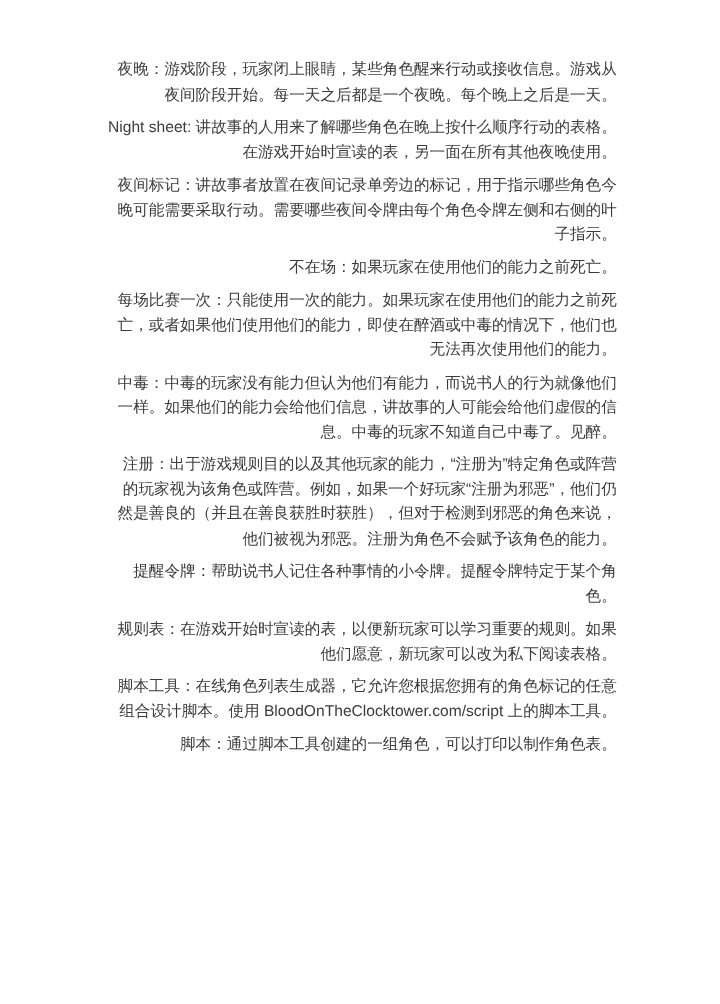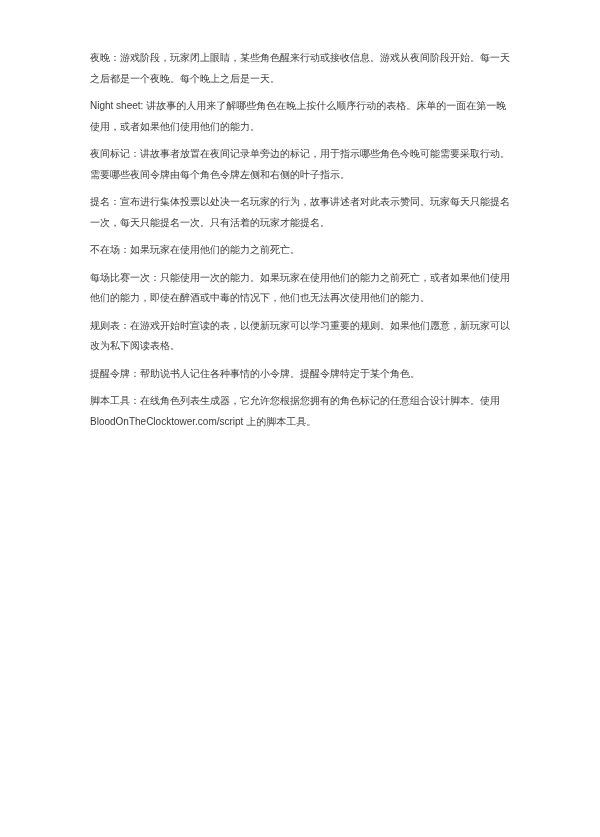--- a/index.html
+++ b/index.html
@@ -15,34 +15,36 @@
     font-family: "Liberation Sans", "DejaVu Sans", sans-serif;
   }
   .page {
     position: absolute;
     left: 90px;
     top: 48px;
     width: 424px;
   }
   .entry {
     margin: 0 0 7px 0;
-    font-size: 10px;
+    font-size: 13px;
     line-height: 20.5px;
     color: #3b3b3b;
-    text-align: left;
+    text-align: right;
     word-break: break-word;
     overflow-wrap: break-word;
   }
 </style>
 </head>
 <body>
 
 <div class="page">
   <p class="entry">夜晚：游戏阶段，玩家闭上眼睛，某些角色醒来行动或接收信息。游戏从夜间阶段开始。每一天之后都是一个夜晚。每个晚上之后是一天。</p>
-  <p class="entry">Night sheet: 讲故事的人用来了解哪些角色在晚上按什么顺序行动的表格。床单的一面在第一晚使用，或者如果他们使用他们的能力。</p>
+  <p class="entry">Night sheet: 讲故事的人用来了解哪些角色在晚上按什么顺序行动的表格。在游戏开始时宣读的表，另一面在所有其他夜晚使用。</p>
   <p class="entry">夜间标记：讲故事者放置在夜间记录单旁边的标记，用于指示哪些角色今晚可能需要采取行动。需要哪些夜间令牌由每个角色令牌左侧和右侧的叶子指示。</p>
-  <p class="entry">提名：宣布进行集体投票以处决一名玩家的行为，故事讲述者对此表示赞同。玩家每天只能提名一次，每天只能提名一次。只有活着的玩家才能提名。</p>
   <p class="entry">不在场：如果玩家在使用他们的能力之前死亡。</p>
   <p class="entry">每场比赛一次：只能使用一次的能力。如果玩家在使用他们的能力之前死亡，或者如果他们使用他们的能力，即使在醉酒或中毒的情况下，他们也无法再次使用他们的能力。</p>
+  <p class="entry">中毒：中毒的玩家没有能力但认为他们有能力，而说书人的行为就像他们一样。如果他们的能力会给他们信息，讲故事的人可能会给他们虚假的信息。中毒的玩家不知道自己中毒了。见醉。</p>
+  <p class="entry">注册：出于游戏规则目的以及其他玩家的能力，“注册为”特定角色或阵营的玩家视为该角色或阵营。例如，如果一个好玩家“注册为邪恶”，他们仍然是善良的（并且在善良获胜时获胜），但对于检测到邪恶的角色来说，他们被视为邪恶。注册为角色不会赋予该角色的能力。</p>
+  <p class="entry">提醒令牌：帮助说书人记住各种事情的小令牌。提醒令牌特定于某个角色。</p>
   <p class="entry">规则表：在游戏开始时宣读的表，以便新玩家可以学习重要的规则。如果他们愿意，新玩家可以改为私下阅读表格。</p>
-  <p class="entry">提醒令牌：帮助说书人记住各种事情的小令牌。提醒令牌特定于某个角色。</p>
   <p class="entry">脚本工具：在线角色列表生成器，它允许您根据您拥有的角色标记的任意组合设计脚本。使用 BloodOnTheClocktower.com/script 上的脚本工具。</p>
+  <p class="entry">脚本：通过脚本工具创建的一组角色，可以打印以制作角色表。</p>
 </div>
 
 </body></html>

